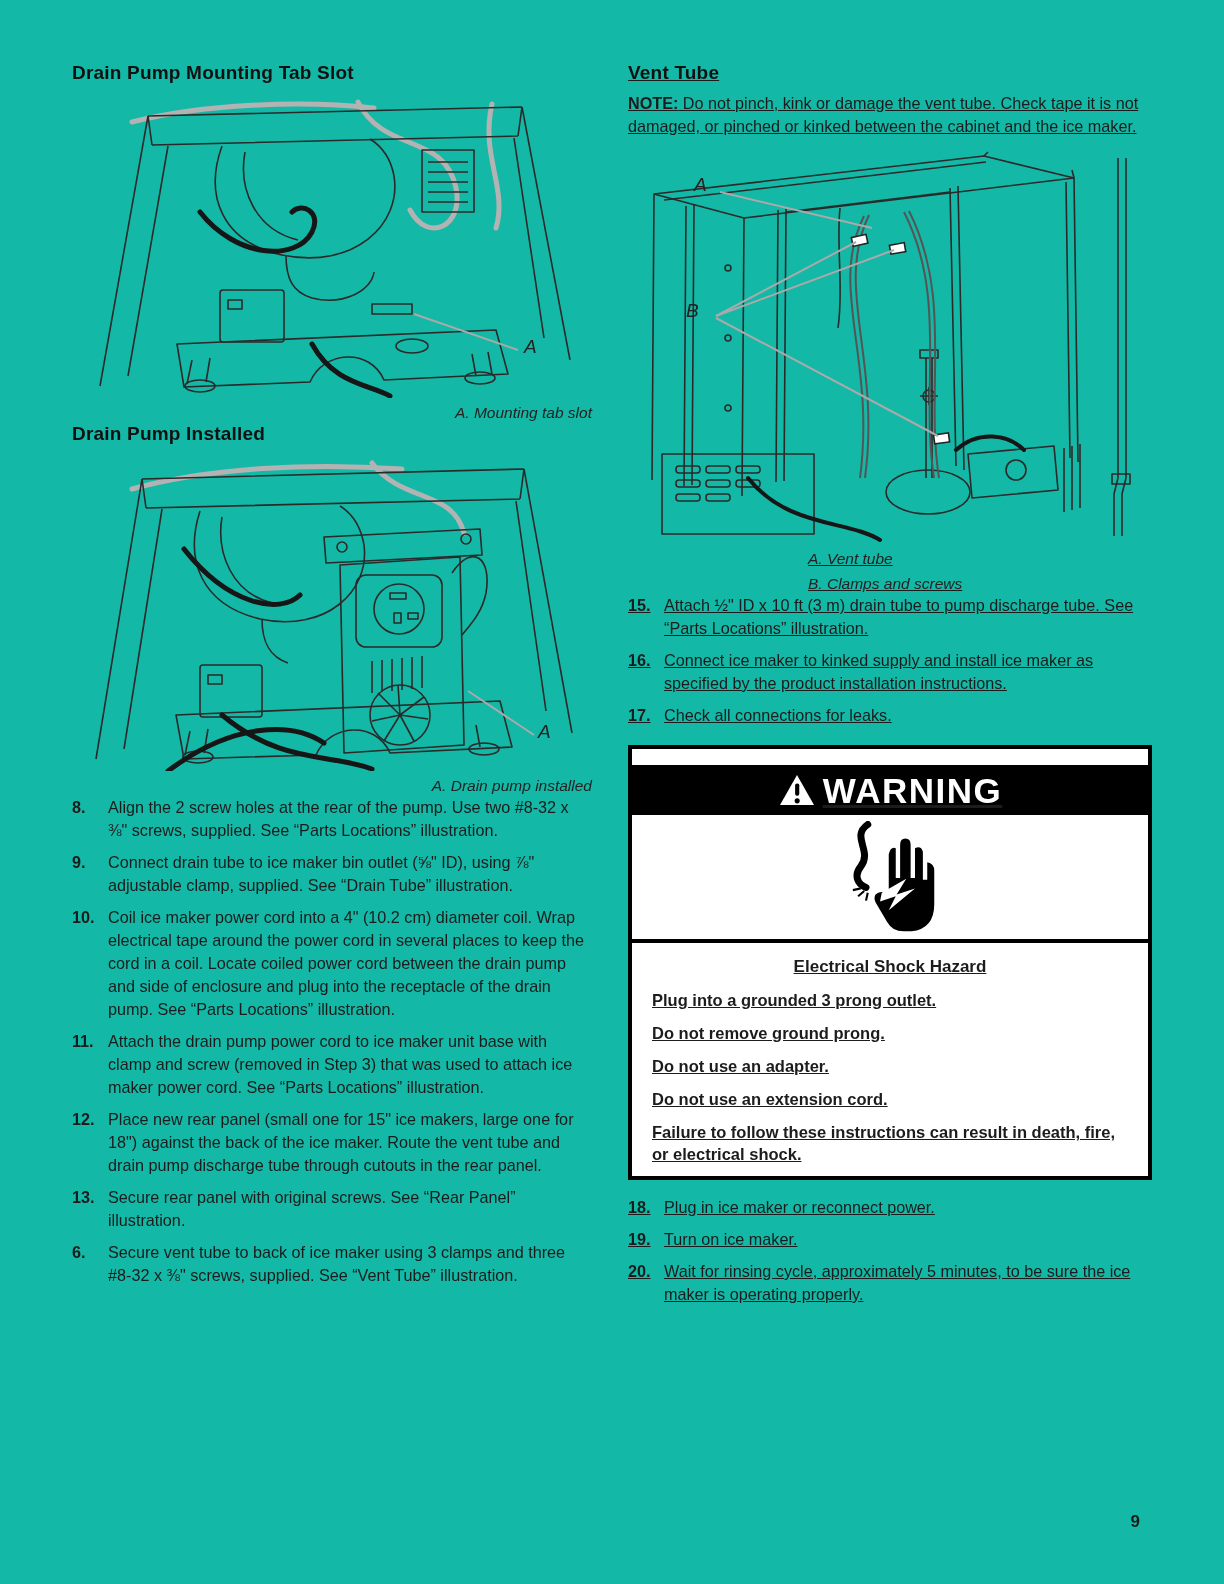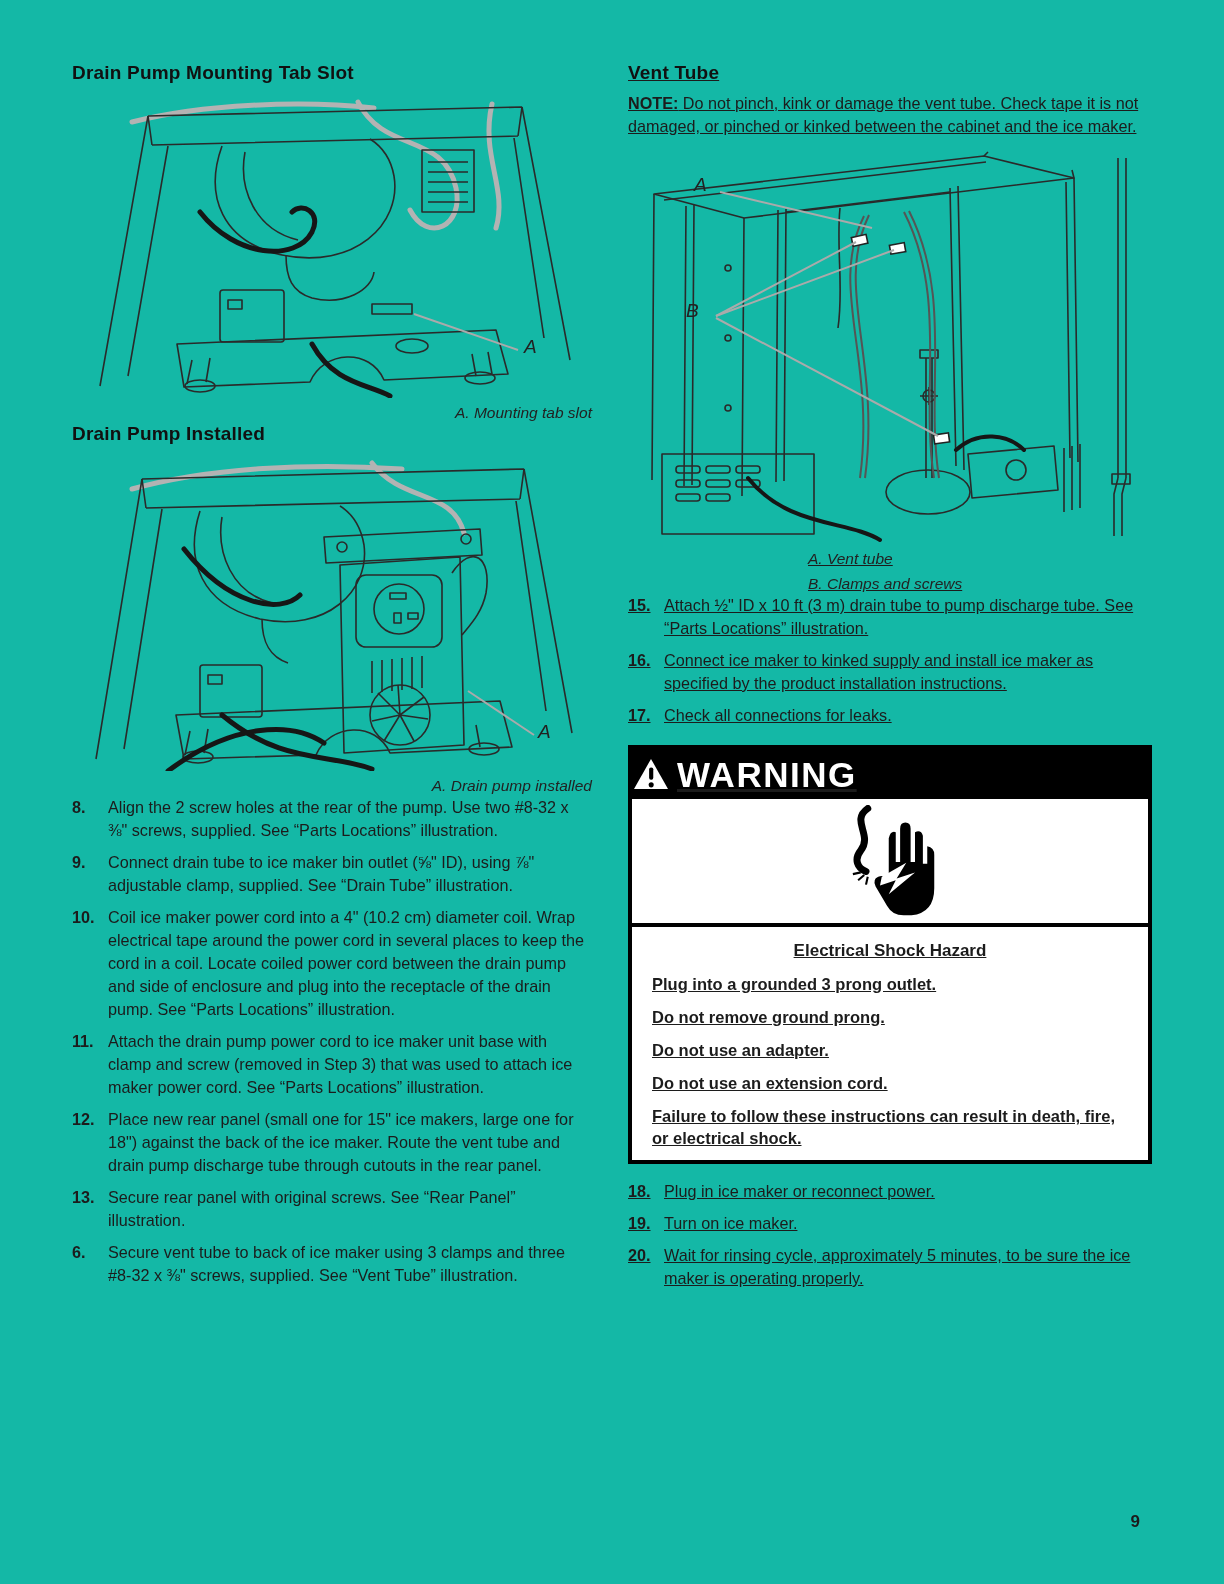--- a/index.html
+++ b/index.html
@@ -15,21 +15,21 @@
   .caption{font-style:italic;font-size:15.5px;color:#222;margin:4px 0 0 0;line-height:21px;}
   .caption.center{text-align:right;}
   .caption.indent{margin-left:180px;}
   .steps{}
   .step{display:flex;margin:0 0 9px 0;}
   .step-num{flex:0 0 36px;font-weight:700;font-size:16.2px;line-height:23px;}
   .step-text{flex:1;font-size:16.2px;line-height:23px;}
   .note{font-size:16.2px;line-height:23px;margin:2px 0 10px 0;}
   .note .note-bold{font-weight:700;}
   .warning-box{border:4px solid #000;margin:18px 0 16px 0;background:#fff;}
-  .warn-head{background:#000;color:#fff;height:50px;display:flex;align-items:center;justify-content:flex-start;gap:7px;}
+  .warn-head{background:#000;color:#fff;height:50px;display:flex;align-items:center;justify-content:center;gap:7px;margin-top:16px;}
   .warn-title{font-size:35px;font-weight:700;letter-spacing:1.5px;line-height:1;}
   .warn-icon-area{height:124px;display:flex;align-items:center;justify-content:center;border-bottom:4px solid #000;}
   .warn-body{padding:10px 20px 0 20px;}
   .warn-hazard{text-align:center;font-weight:700;font-size:17px;margin:4px 0 12px 0;}
   .warn-line{font-weight:700;font-size:16.5px;line-height:22px;margin:0 0 11px 0;}
   .page-num{position:absolute;right:84px;bottom:52px;font-weight:700;font-size:17px;}
   .mt26{margin-top:26px;}
 </style>
 </head>
 <body>

